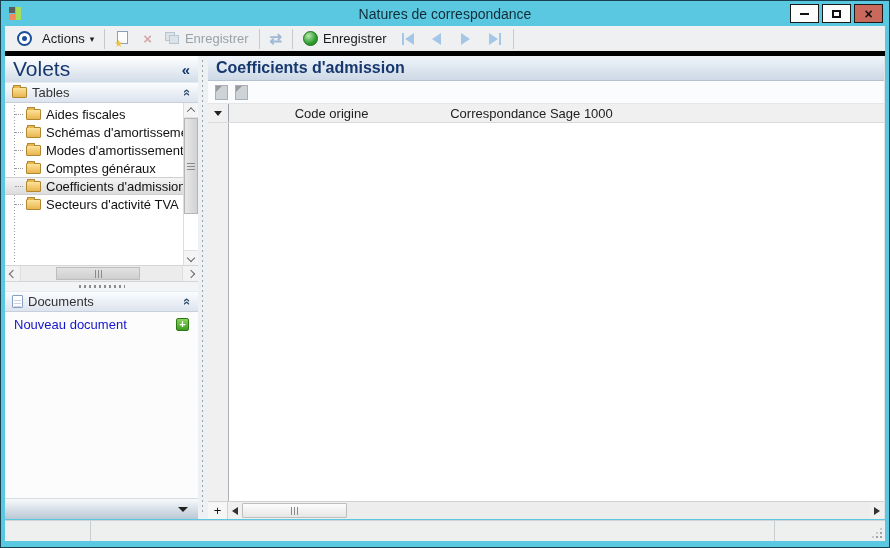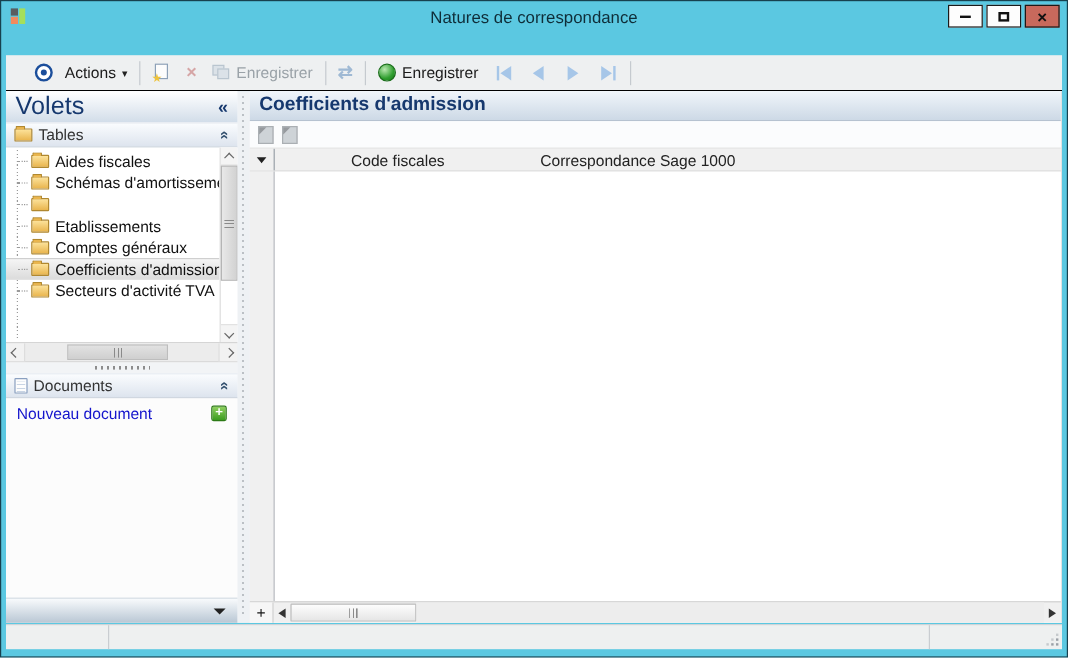--- a/index.html
+++ b/index.html
@@ -22,22 +22,22 @@
   .app-logo .bar-green{width:5px;height:13px;background:#a5df5a;}
   .title-text{position:absolute;left:0;right:0;text-align:center;font-size:14px;color:#0f2d38;}
   .caption-buttons{margin-left:auto;display:flex;gap:3px;padding-right:2px;z-index:2;}
   .cap-btn{width:29px;height:19px;border:1px solid #1a1a1a;background:#fdfdfd;
     display:flex;align-items:center;justify-content:center;cursor:pointer;}
   .cap-btn.close{background:#c8695c;}
   .glyph-min{width:9px;height:2px;background:#111;}
   .glyph-max{width:9px;height:8px;border:2px solid #111;background:transparent;}
   .glyph-close{font-size:14px;font-weight:bold;color:#111;line-height:1;}
   
-  .toolbar{height:30px;background:#eef0f1;border-bottom:1px solid #000000;
-    display:flex;align-items:center;padding-left:24px;gap:7px;flex:0 0 auto;margin-top:20px;}
+  .toolbar{height:30px;background:#eef0f1;border-bottom:5px solid #000000;
+    display:flex;align-items:center;padding-left:12px;gap:7px;flex:0 0 auto;}
   .tb-sep{width:1px;height:20px;background:#c5cacf;flex:0 0 auto;}
   .tb-btn{display:flex;align-items:center;gap:5px;font-size:13px;color:#1a1a1a;cursor:pointer;padding:2px 3px;}
   .tb-btn.disabled{color:#9aa2a8;cursor:default;}
   .icon-target{width:15px;height:15px;border-radius:50%;border:2px solid #1b4e9b;background:#fff;position:relative;}
   .icon-target::after{content:"";position:absolute;left:3px;top:3px;width:5px;height:5px;border-radius:50%;background:#1b4e9b;}
   .dd-arrow{font-size:9px;color:#222;}
   .icon-newdoc{width:15px;height:15px;position:relative;opacity:.85;}
   .icon-newdoc .page{position:absolute;left:2px;top:0;width:11px;height:13px;background:#fff;border:1px solid #7c93ad;}
   .icon-newdoc .star{position:absolute;left:-1px;bottom:-3px;font-size:10px;color:#eebc1e;}
   .icon-delete{font-size:15px;font-weight:bold;color:#c97f7f;opacity:.65;line-height:1;}
@@ -257,25 +257,21 @@
     <span class="tree-label">Aides fiscales</span>
   </div>
             <div class="tree-item">
     <span class="connector"></span>
     <span class="folder"></span>
     <span class="tree-label">Schémas d'amortissement</span>
   </div>
             <div class="tree-item">
     <span class="connector"></span>
     <span class="folder"></span>
-  </div>
-            <div class="tree-item">
-    <span class="connector"></span>
-    <span class="folder"></span>
-    <span class="tree-label">Etablissements</span>
+    <span class="tree-label">Modes d'amortissement</span>
   </div>
             <div class="tree-item">
     <span class="connector"></span>
     <span class="folder"></span>
     <span class="tree-label">Comptes généraux</span>
   </div>
             <div class="tree-item selected">
     <span class="connector"></span>
     <span class="folder"></span>
     <span class="tree-label">Coefficients d'admission</span>
@@ -338,21 +334,21 @@
       </div>
       <div class="mini-toolbar">
         <span class="gray-doc"></span>
         <span class="gray-doc"></span>
       </div>
       <div class="grid-header">
         <div class="gutter">
           <span class="tri-down-xs"></span>
         </div>
         <div class="col c1">
-          <span>Code fiscales</span>
+          <span>Code origine</span>
         </div>
         <div class="col c2">
           <span>Correspondance Sage 1000</span>
         </div>
         <div class="col rest"></div>
       </div>
       <div class="grid-body">
         <div class="gutter-body"></div>
         <div class="rows"></div>
       </div>

